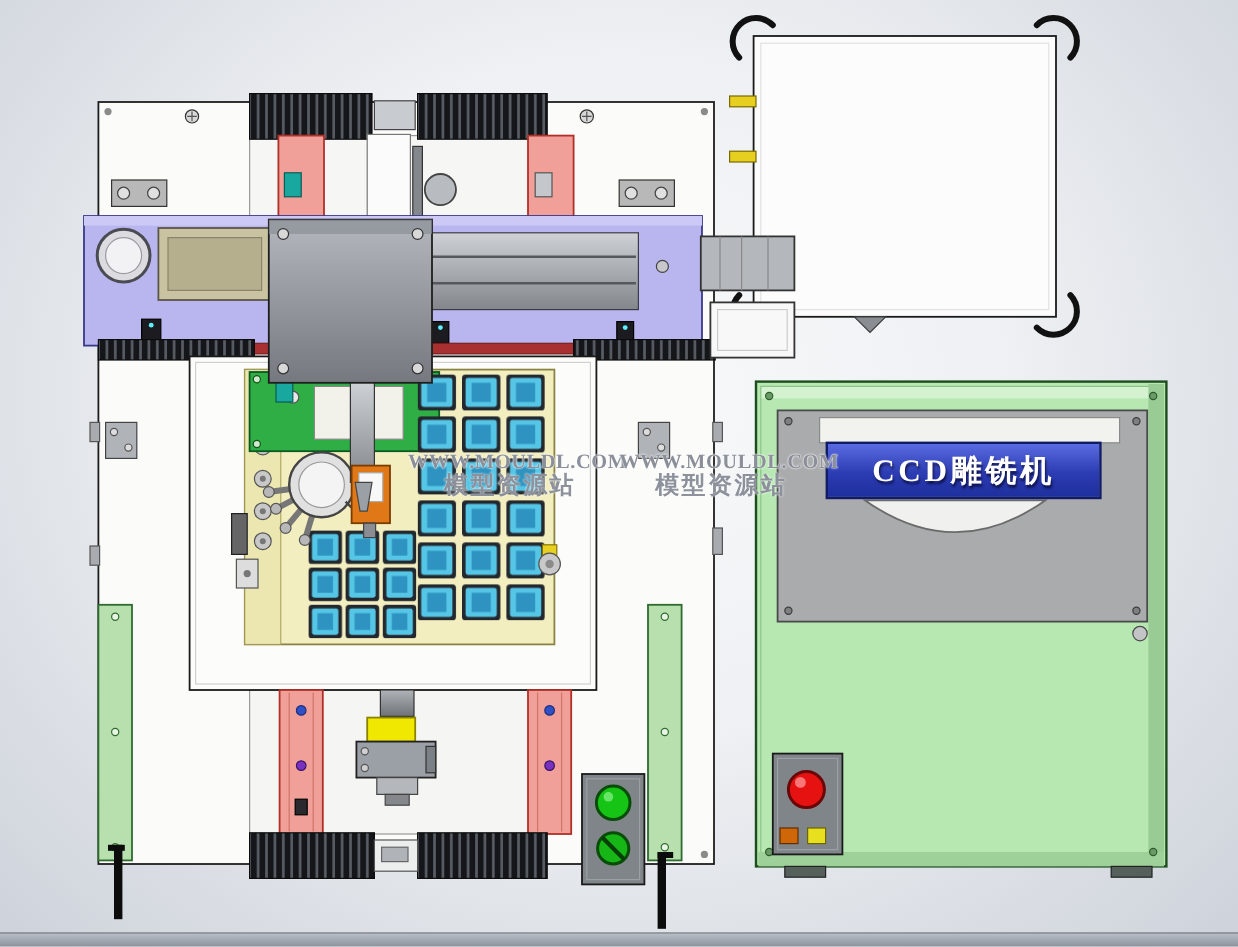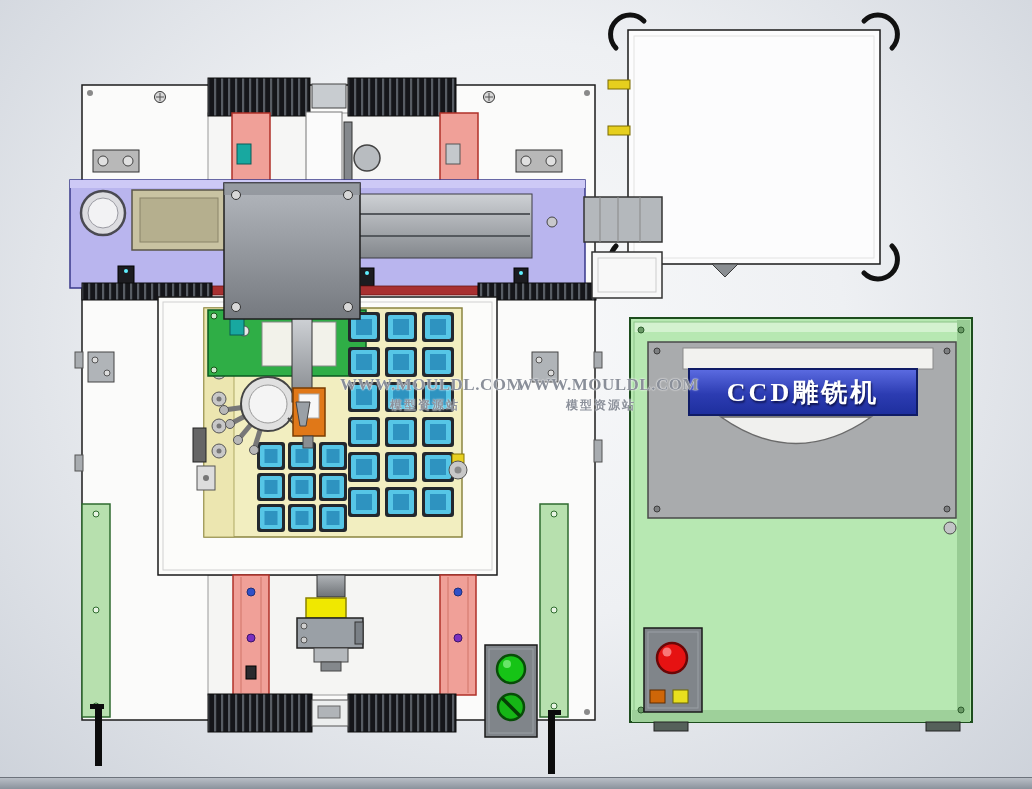--- a/index.html
+++ b/index.html
@@ -27,21 +27,21 @@
     position:relative;font-family:"Liberation Serif", serif;font-weight:bold;
     font-size:17px;letter-spacing:.5px;color:#8a8f99;
     text-shadow:0 0 2px #ffffff,0 0 1px #ffffff;line-height:18px;
   }
   .wm-line1::after{
     content:"";position:absolute;left:-6px;right:-6px;top:62%;height:4px;
     background:linear-gradient(180deg,#5ad8f2,#28b6d8);opacity:.85;z-index:-1;
   }
   .wm-line2{
     margin-top:3px;font-family:Liberation Serif, serif;font-weight:bold;
-    font-size:12px;letter-spacing:2px;color:#8c919b;
+    font-size:20px;letter-spacing:2px;color:#8c919b;
     text-shadow:0 0 2px #ffffff;line-height:17px;
   }
 </style>
 </head>
 <body>
 
 <div id="stage">
 
 <svg width="1032" height="789" viewBox="0 0 1032 789">
 <defs>

